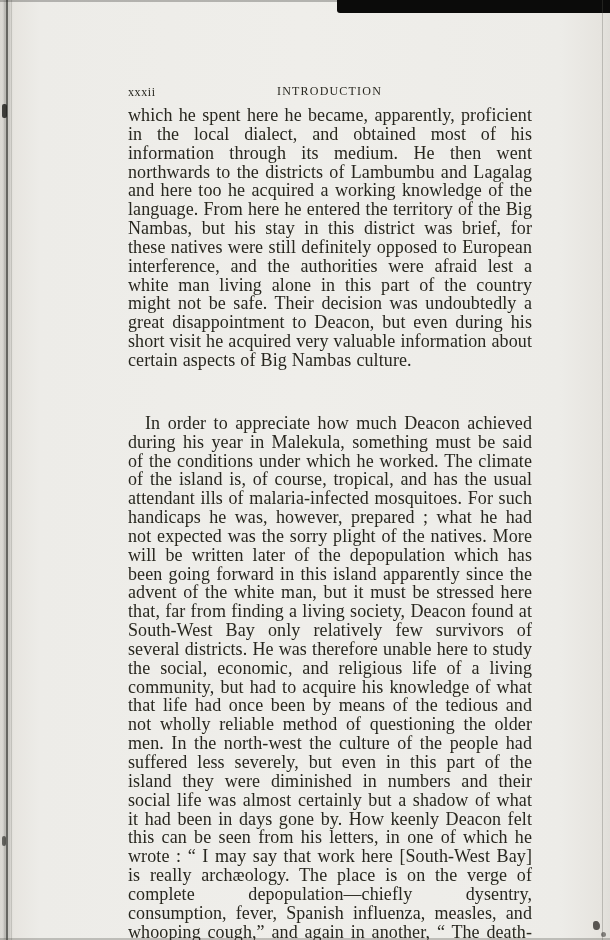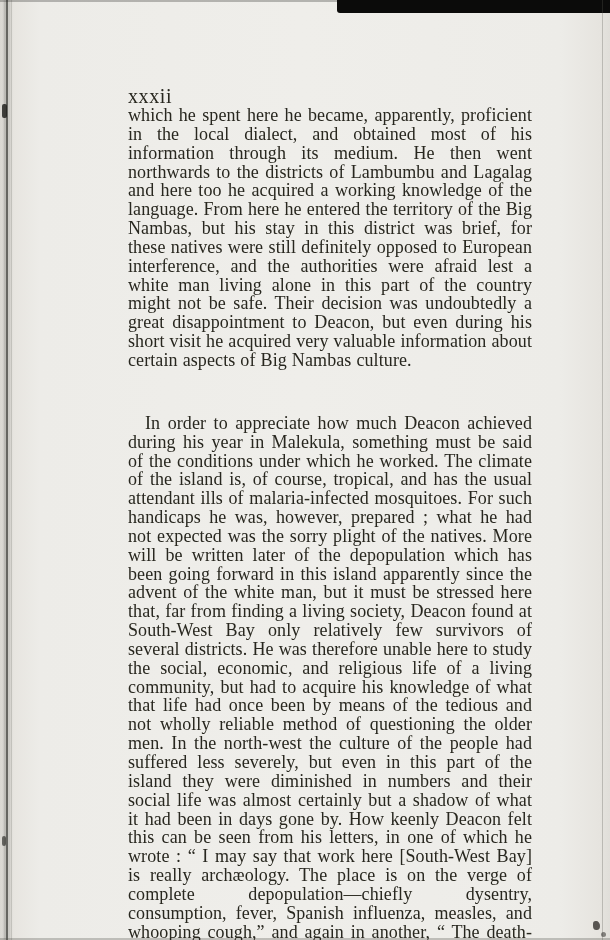--- a/index.html
+++ b/index.html
@@ -63,21 +63,21 @@
     background: rgba(40,38,34,0.75); border-radius: 40% 60% 50% 50%;
   }
   .bottom-right-speck-2 {
     top: 932px; left: 601px; width: 5px; height: 5px;
     background: rgba(50,48,44,0.55); border-radius: 50%;
   }
   
   .header {
     position: absolute;
     top: 84px; left: 128px; width: 403px; height: 18px;
-    font-size: 20px;
+    font-size: 12px;
   }
   .page-number {
     position: absolute; left: 0; top: 1px;
     letter-spacing: 0.6px;
   }
   .running-title {
     position: absolute; left: 0; right: 0; top: 0;
     text-align: center;
     letter-spacing: 1.2px;
   }
@@ -105,20 +105,21 @@
   <div class="artifact left-binding-line-2"></div>
   <div class="artifact left-tick-1"></div>
   <div class="artifact left-tick-2"></div>
   <div class="artifact right-edge-line"></div>
   <div class="artifact bottom-edge-line"></div>
   <div class="artifact bottom-right-speck"></div>
   <div class="artifact bottom-right-speck-2"></div>
 
   <div class="header">
     <span class="page-number">xxxii</span>
+    <span class="running-title">INTRODUCTION</span>
   </div>
 
   <div class="body-text">
     <p>which he spent here he became, apparently, proficient in the local dialect, and obtained most of his information through its medium. He then went northwards to the districts of Lambumbu and Lagalag and here too he acquired a working knowledge of the language. From here he entered the territory of the Big Nambas, but his stay in this district was brief, for these natives were still definitely opposed to European interference, and the authorities were afraid lest a white man living alone in this part of the country might not be safe. Their decision was undoubtedly a great disappointment to Deacon, but even during his short visit he acquired very valuable information about certain aspects of Big Nambas culture.</p>
     <p class="indent">In order to appreciate how much Deacon achieved during his year in Malekula, something must be said of the conditions under which he worked. The climate of the island is, of course, tropical, and has the usual attendant ills of malaria-infected mosquitoes. For such handicaps he was, however, prepared ; what he had not expected was the sorry plight of the natives. More will be written later of the depopulation which has been going forward in this island apparently since the advent of the white man, but it must be stressed here that, far from finding a living society, Deacon found at South-West Bay only relatively few survivors of several districts. He was therefore unable here to study the social, economic, and religious life of a living community, but had to acquire his knowledge of what that life had once been by means of the tedious and not wholly reliable method of questioning the older men. In the north-west the culture of the people had suffered less severely, but even in this part of the island they were diminished in numbers and their social life was almost certainly but a shadow of what it had been in days gone by. How keenly Deacon felt this can be seen from his letters, in one of which he wrote : “ I may say that work here [South-West Bay] is really archæology. The place is on the verge of complete depopulation—chiefly dysentry, consumption, fever, Spanish influenza, measles, and whooping cough,” and again in another, “ The death-rate everywhere is terrific. Work is largely a race between speed of note-taking and speed of diffusion of epidemics, etc. Spanish influenza has appeared again, and whole villages are lying prostrate with it. The whole</p>
   </div>
 
 </div>
 
 </body></html>

